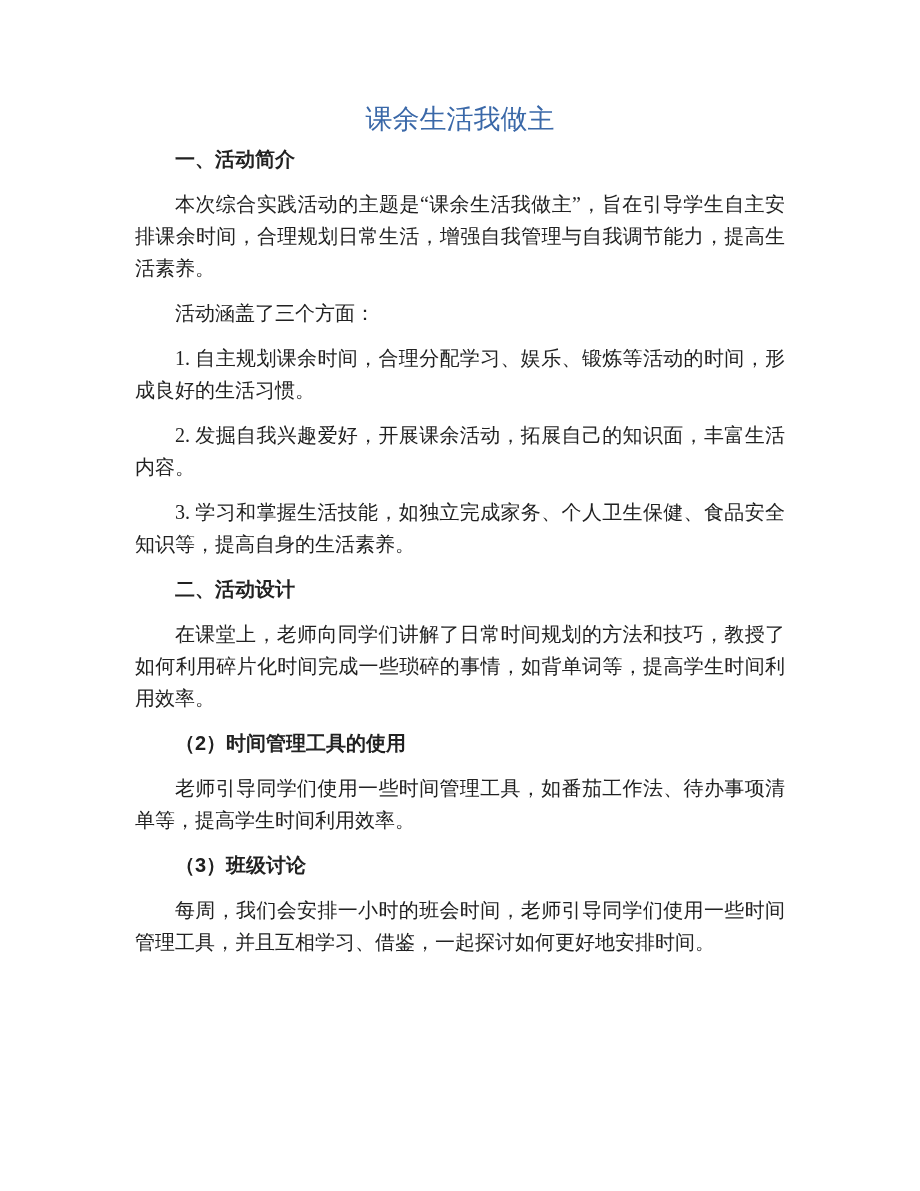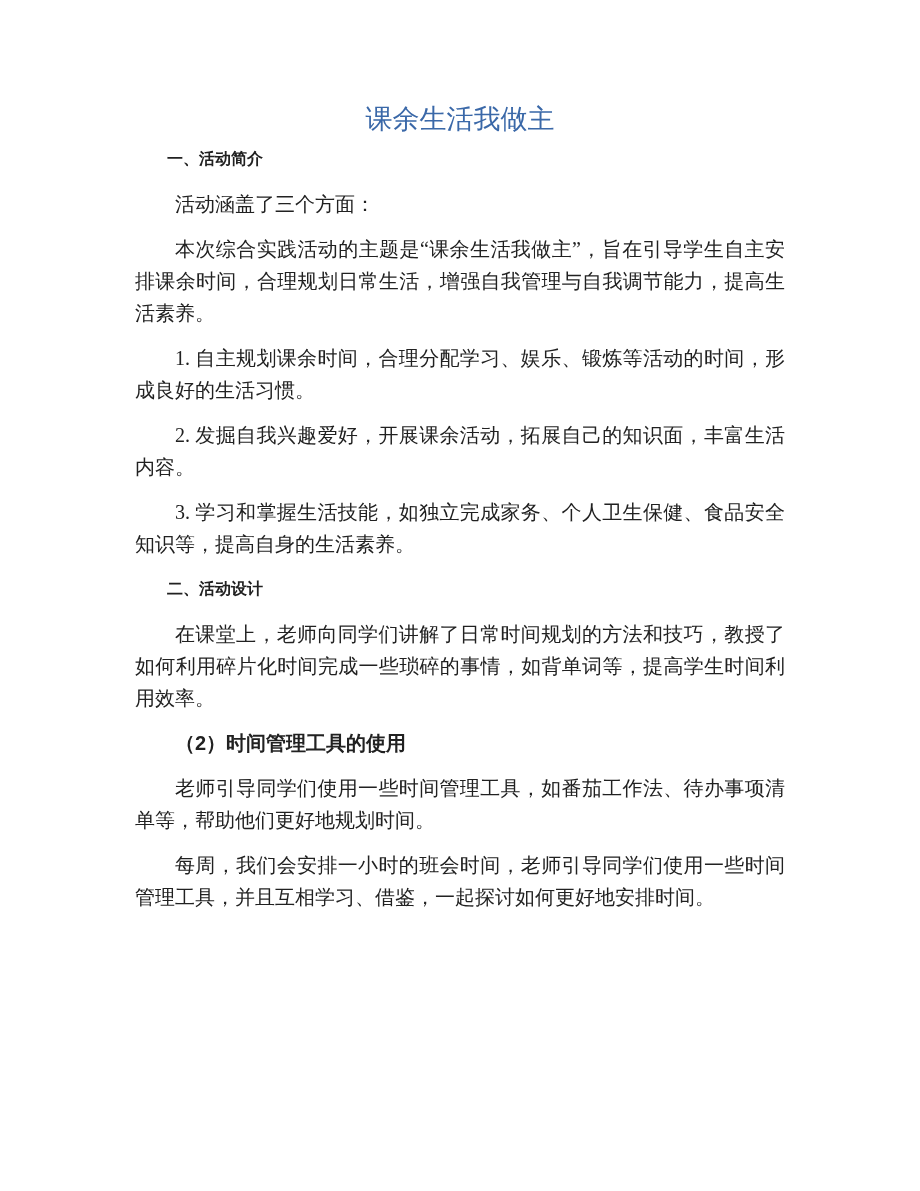--- a/index.html
+++ b/index.html
@@ -21,21 +21,21 @@
   }
   .doc-title {
     text-align: center;
     font-size: 27px;
     line-height: 36px;
     font-weight: normal;
     margin: 0 0 6px 0;
     color: #3a68a8;
   }
   .h-level1 {
-    font-size: 16px;
+    font-size: 20px;
     line-height: 32px;
     font-weight: bold;
     margin: 13px 0;
     text-indent: 2em;
     font-family: "Liberation Sans", "DejaVu Sans", sans-serif;
   }
   .h-level1.after-title { margin-top: 6px; }
   .h-level2, .h-level3 {
     font-size: 20px;
     line-height: 32px;
@@ -54,37 +54,38 @@
 </style>
 </head>
 <body>
 
 <div class="page">
 
   <h1 class="doc-title">课余生活我做主</h1>
 
   <h2 class="h-level1 after-title">一、活动简介</h2>
 
+  <p class="para">本次综合实践活动的主题是“课余生活我做主”，旨在引导学生自主安排课余时间，合理规划日常生活，增强自我管理与自我调节能力，提高生活素养。</p>
+
   <p class="para">活动涵盖了三个方面：</p>
-
-  <p class="para">本次综合实践活动的主题是“课余生活我做主”，旨在引导学生自主安排课余时间，合理规划日常生活，增强自我管理与自我调节能力，提高生活素养。</p>
 
   <p class="para">1. 自主规划课余时间，合理分配学习、娱乐、锻炼等活动的时间，形成良好的生活习惯。</p>
 
   <p class="para">2. 发掘自我兴趣爱好，开展课余活动，拓展自己的知识面，丰富生活内容。</p>
 
   <p class="para">3. 学习和掌握生活技能，如独立完成家务、个人卫生保健、食品安全知识等，提高自身的生活素养。</p>
 
   <h2 class="h-level1">二、活动设计</h2>
 
 
 
 
   <p class="para">在课堂上，老师向同学们讲解了日常时间规划的方法和技巧，教授了如何利用碎片化时间完成一些琐碎的事情，如背单词等，提高学生时间利用效率。</p>
 
   <h4 class="h-level3">（2）时间管理工具的使用</h4>
 
-  <p class="para">老师引导同学们使用一些时间管理工具，如番茄工作法、待办事项清单等，帮助他们更好地规划时间。</p>
+  <p class="para">老师引导同学们使用一些时间管理工具，如番茄工作法、待办事项清单等，提高学生时间利用效率。</p>
 
+  <h4 class="h-level3">（3）班级讨论</h4>
 
   <p class="para">每周，我们会安排一小时的班会时间，老师引导同学们使用一些时间管理工具，并且互相学习、借鉴，一起探讨如何更好地安排时间。</p>
 
 </div>
 
 </body></html>

